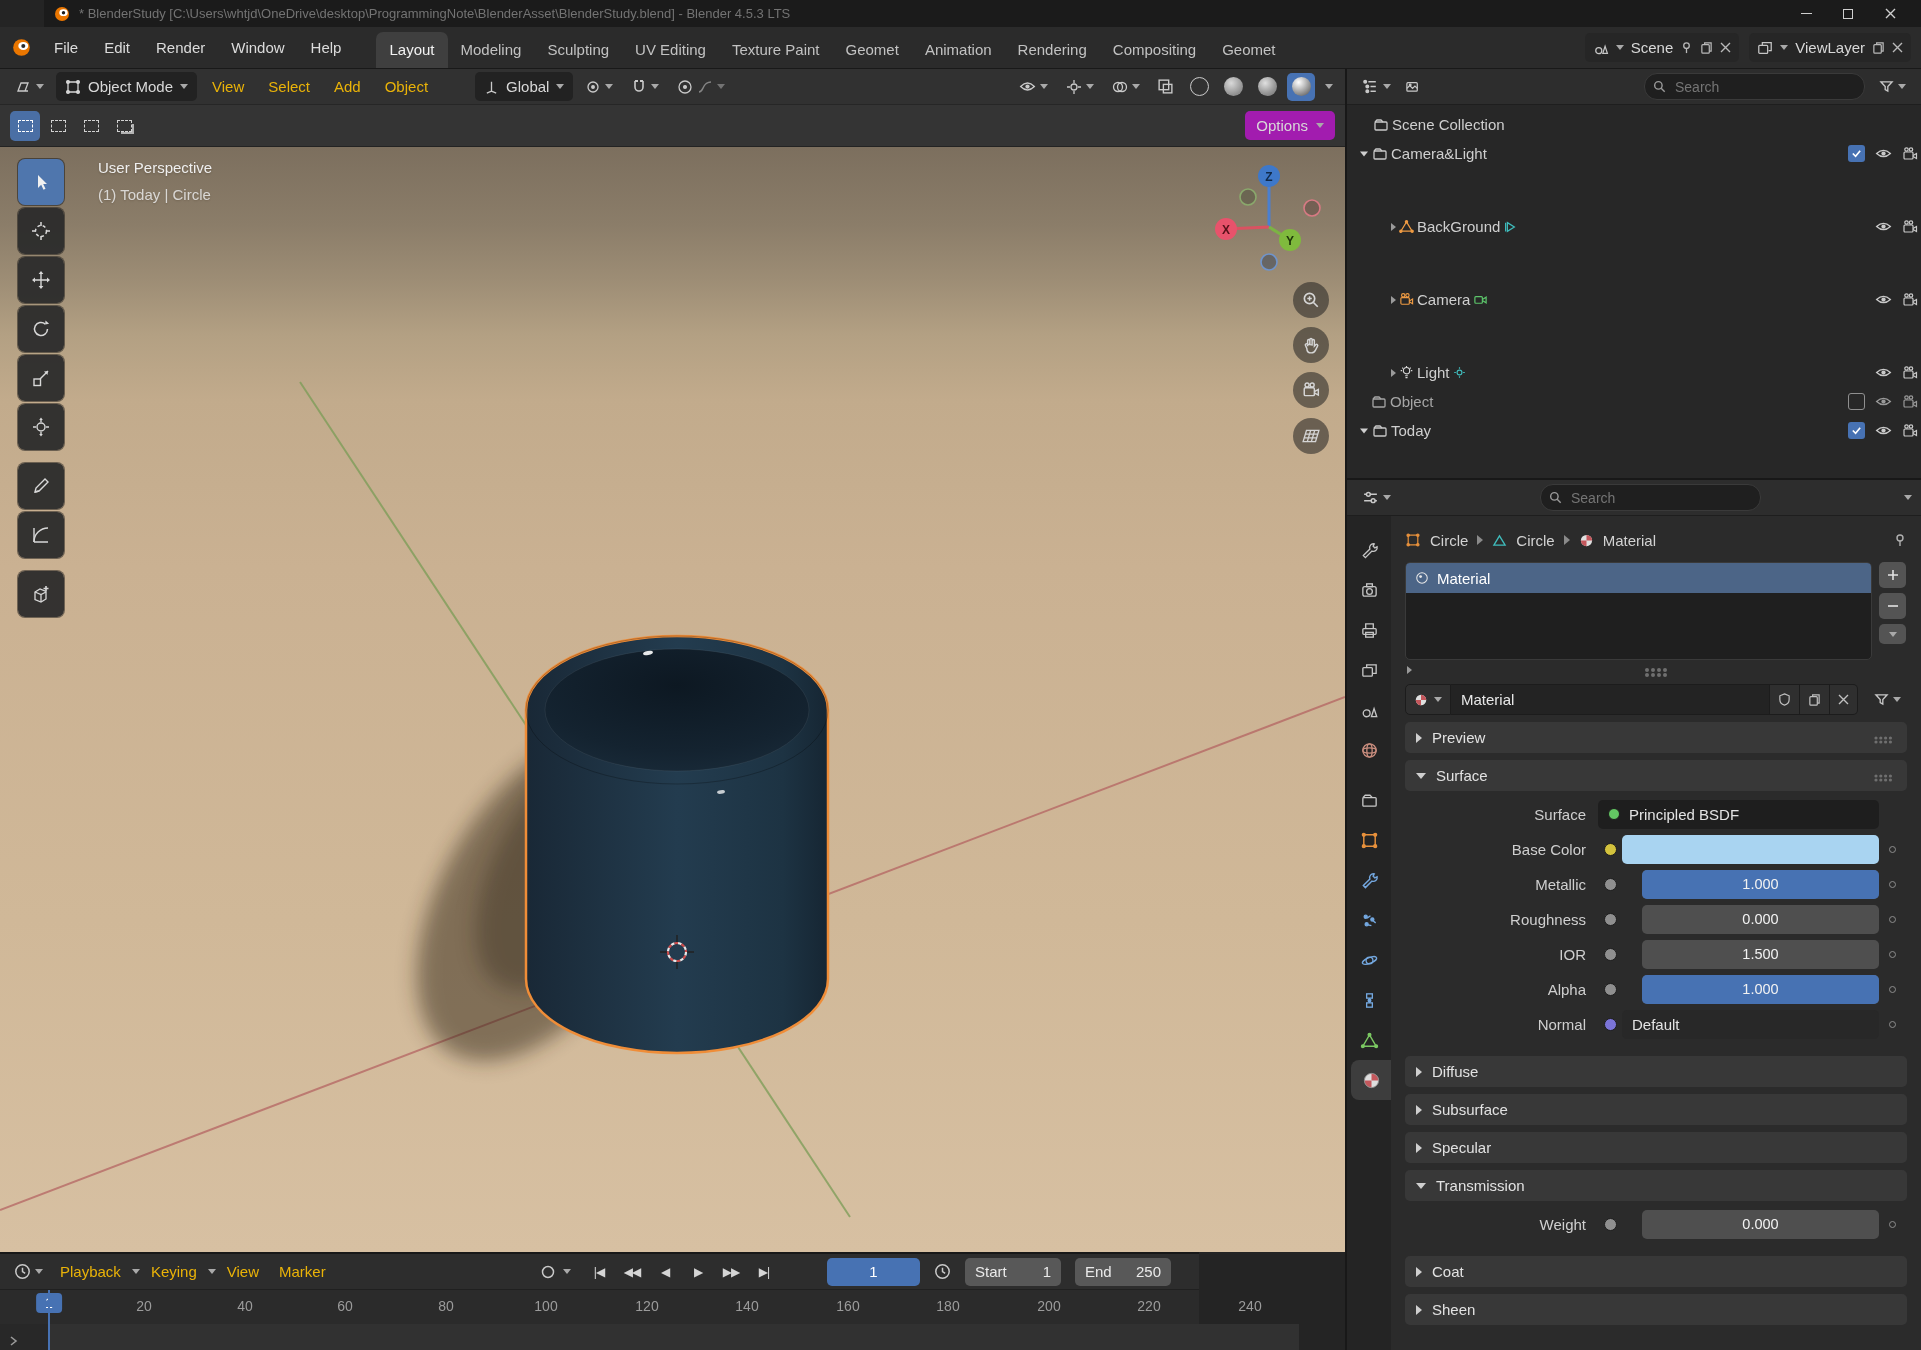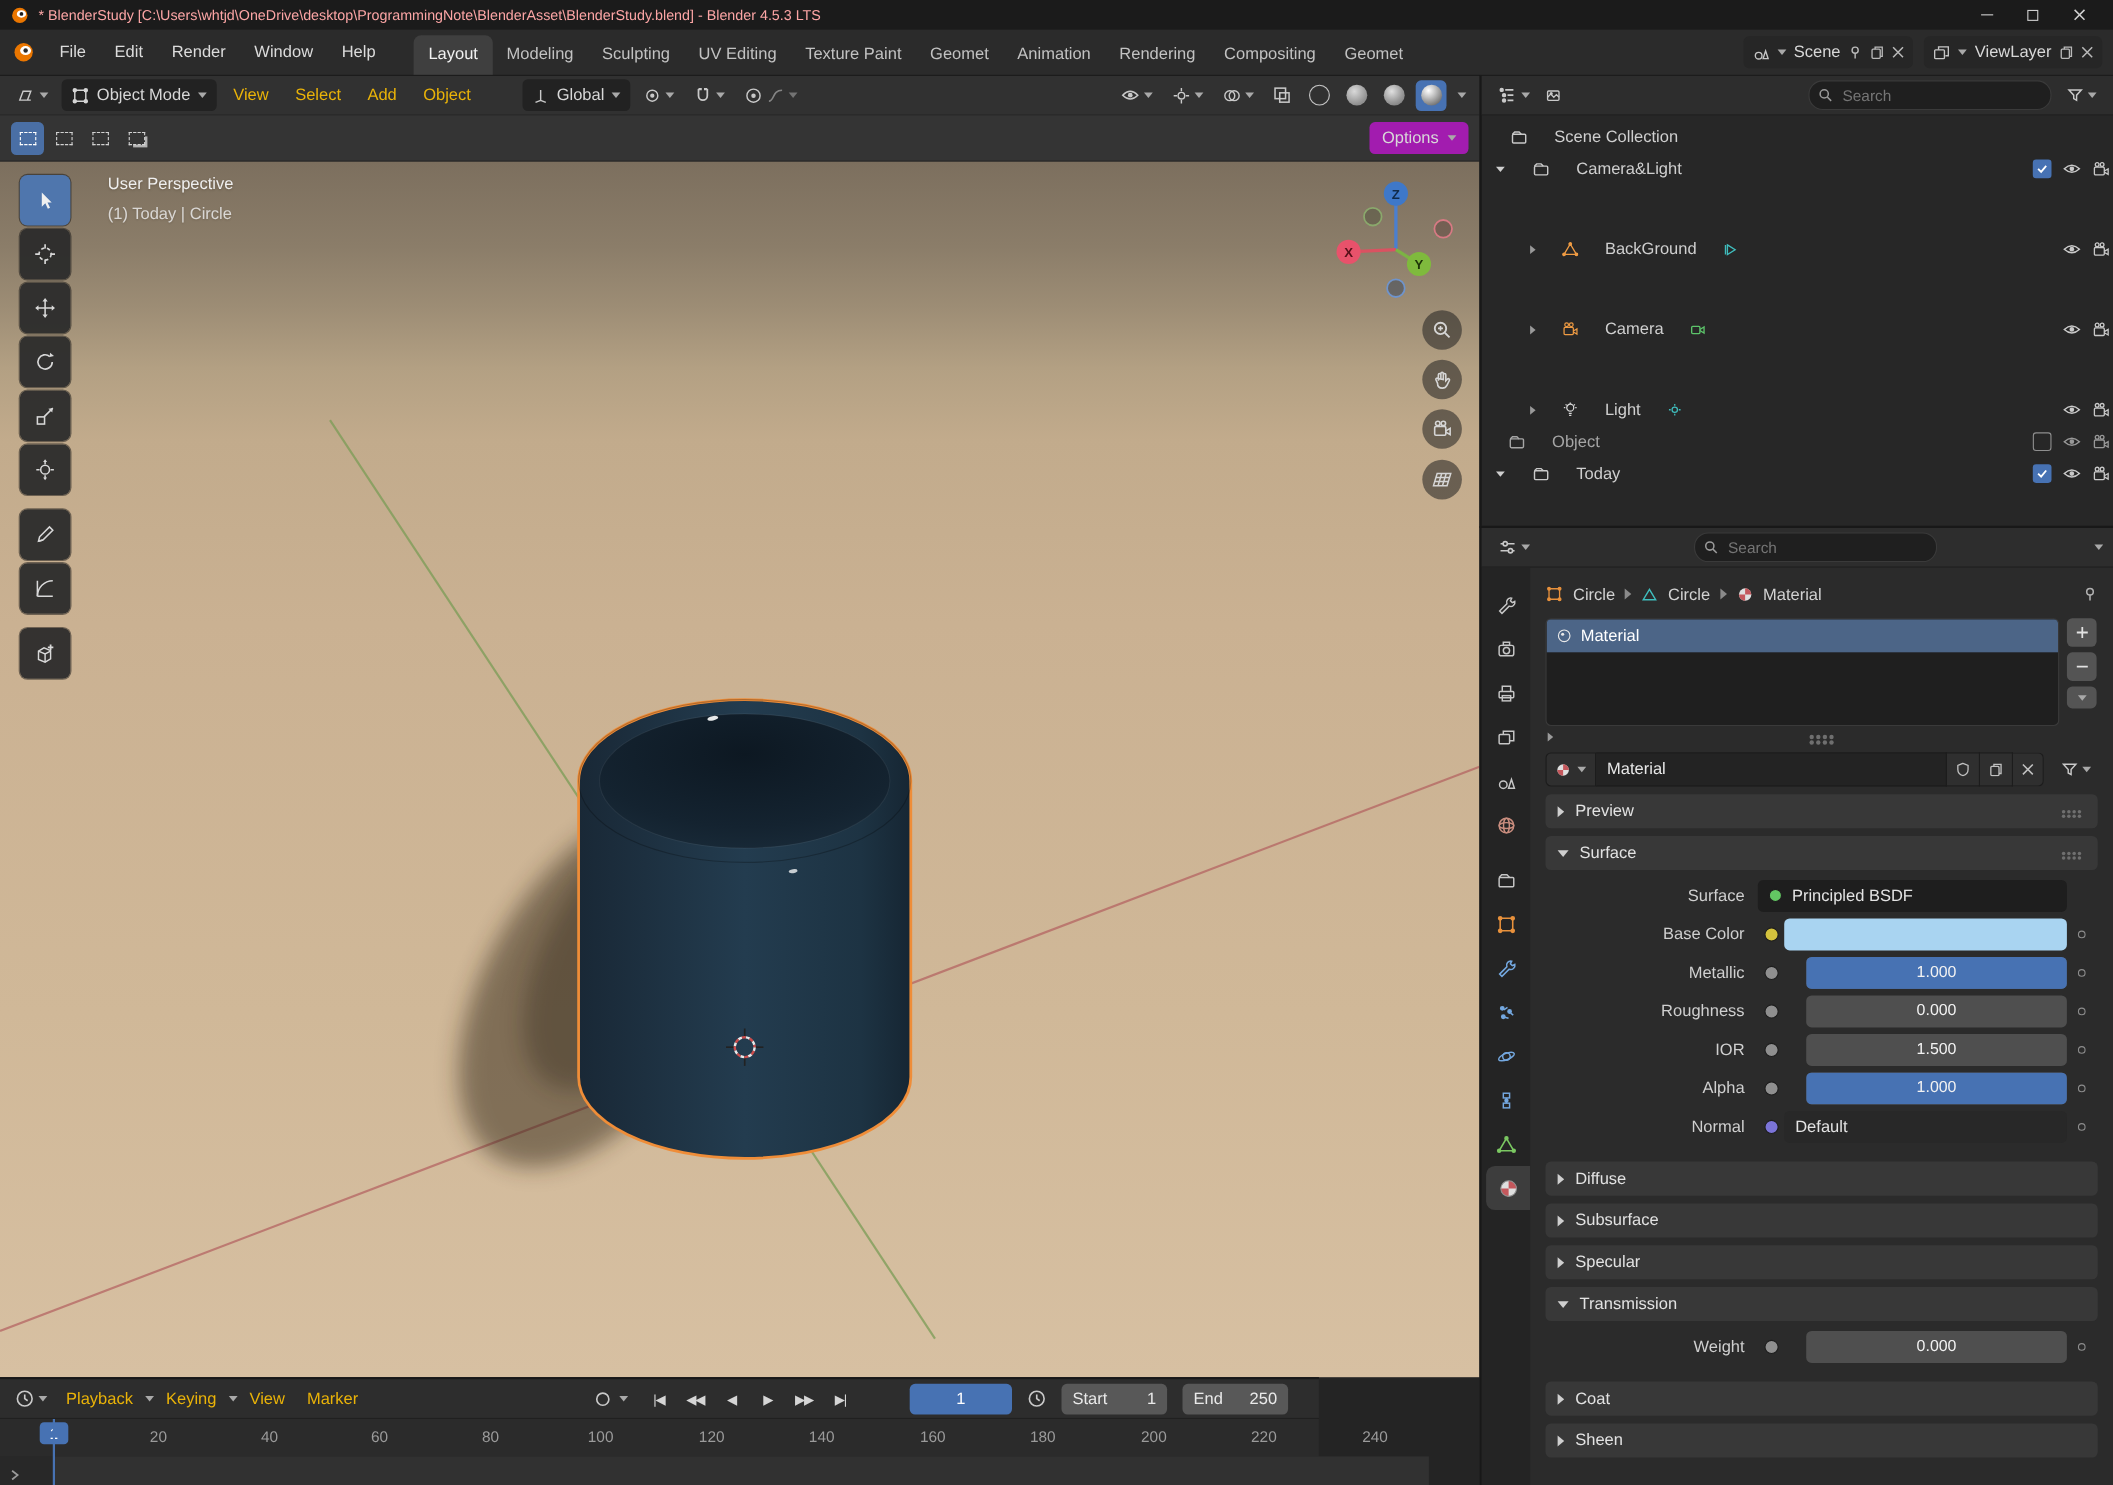--- a/index.html
+++ b/index.html
@@ -11,21 +11,21 @@
   .i { display:inline-flex; align-items:center; justify-content:center; }
   svg { display:block; }
   .chev { width:0;height:0;border-left:4px solid transparent;border-right:4px solid transparent;border-top:5px solid #a9a9a9; }
   .tri-r { width:0;height:0;border-top:4px solid transparent;border-bottom:4px solid transparent;border-left:5px solid #9a9a9a; }
   .tw-open { width:0;height:0;border-left:5px solid transparent;border-right:5px solid transparent;border-top:6px solid #cfcfcf; }
   .tw-closed { width:0;height:0;border-top:5px solid transparent;border-bottom:5px solid transparent;border-left:6px solid #cfcfcf; }
   .grip { width:4px;height:4px;border-radius:50%;background:#6f6f6f;
           box-shadow:6px 0 #6f6f6f,12px 0 #6f6f6f,18px 0 #6f6f6f,0 5px #6f6f6f,6px 5px #6f6f6f,12px 5px #6f6f6f,18px 5px #6f6f6f; margin-right:18px; }
 
   
-  .titlebar { position:absolute; inset:0 0 auto 0; height:27px; background:#1b1b1b; display:flex; align-items:center; gap:9px; padding:0 10px; font-size:13px; color:#fca5a5; }
+  .titlebar { position:absolute; inset:0 0 auto 0; height:27px; background:#1b1b1b; display:flex; align-items:center; gap:9px; padding:0 10px; font-size:13px; color:#737373;margin-left:44px; }
   .win-controls { margin-left:auto; display:flex; }
   .win-btn { width:42px; height:27px; display:flex; align-items:center; justify-content:center; }
   .glyph-min { width:11px; border-bottom:1.5px solid #cfcfcf; }
   .glyph-max { width:10px; height:10px; border:1.5px solid #cfcfcf; }
 
   
   .topbar { position:absolute; top:27px; left:0; right:0; height:42px; background:#2b2b2b; display:flex; align-items:center; border-bottom:1px solid #191919; }
   .menu-item { padding:0 13px; height:100%; display:flex; align-items:center; color:#dcdcdc; }
   .ws-tabs { display:flex; align-items:flex-end; height:100%; margin-left:22px; }
   .ws-tab { padding:9px 13px 10px; border-radius:7px 7px 0 0; color:#c2c2c2; white-space:nowrap; }
@@ -64,21 +64,21 @@
 
   .nav-btn { position:absolute; width:36px; height:36px; border-radius:50%; background:rgba(32,32,32,.55); display:flex; align-items:center; justify-content:center; left:1293px; }
 
   
   .outliner { position:absolute; left:1345px; top:69px; width:576px; height:409px; background:#272727; border-left:2px solid #181818; }
   .panel-head { height:36px; background:#2d2d2d; display:flex; align-items:center; gap:8px; padding:0 9px; border-bottom:1px solid #1e1e1e; }
   .search { flex:0 0 210px; height:27px; border-radius:13px; background:#1f1f1f; border:1px solid #3a3a3a; color:#cfcfcf; padding:0 8px 0 30px; font-size:14px; outline:none; font-family:inherit; }
   .search-wrap { position:relative; display:flex; align-items:center; }
   .search-wrap .mag { position:absolute; left:9px; }
   .o-tree { padding-top:5px; }
-  .o-row { height:29px; display:flex; align-items:center; gap:24px; padding-right:3px; color:#cfcfcf; }
+  .o-row { height:29px; display:flex; align-items:center; gap:3px; padding-right:3px; color:#cfcfcf; }
   .o-row.selected { background:#4772b3; color:#ffffff; }
   .o-label { white-space:nowrap; }
   .o-right { margin-left:auto; display:flex; align-items:center; gap:10px; }
   .cb { width:17px; height:17px; border-radius:3px; display:flex; align-items:center; justify-content:center; }
   .cb.on { background:#4772b3; }
   .cb.off { border:1.5px solid #8f8f8f; }
   .ind0 { padding-left:26px; } .ind1 { padding-left:12px; } .ind2 { padding-left:44px;margin-top:44px; }
 
   
   .properties { position:absolute; left:1345px; top:478px; width:576px; height:872px; background:#2b2b2b; border-left:2px solid #181818; border-top:2px solid #181818; }

